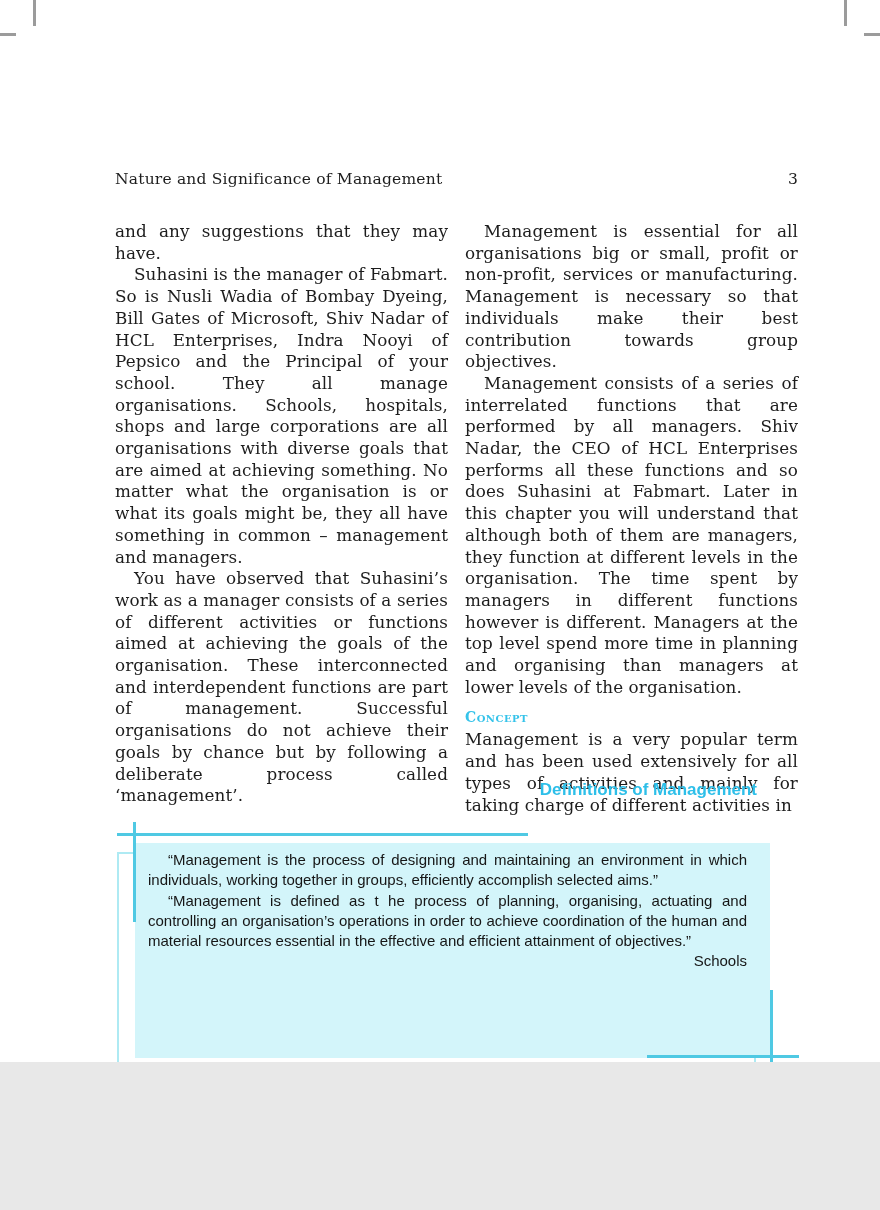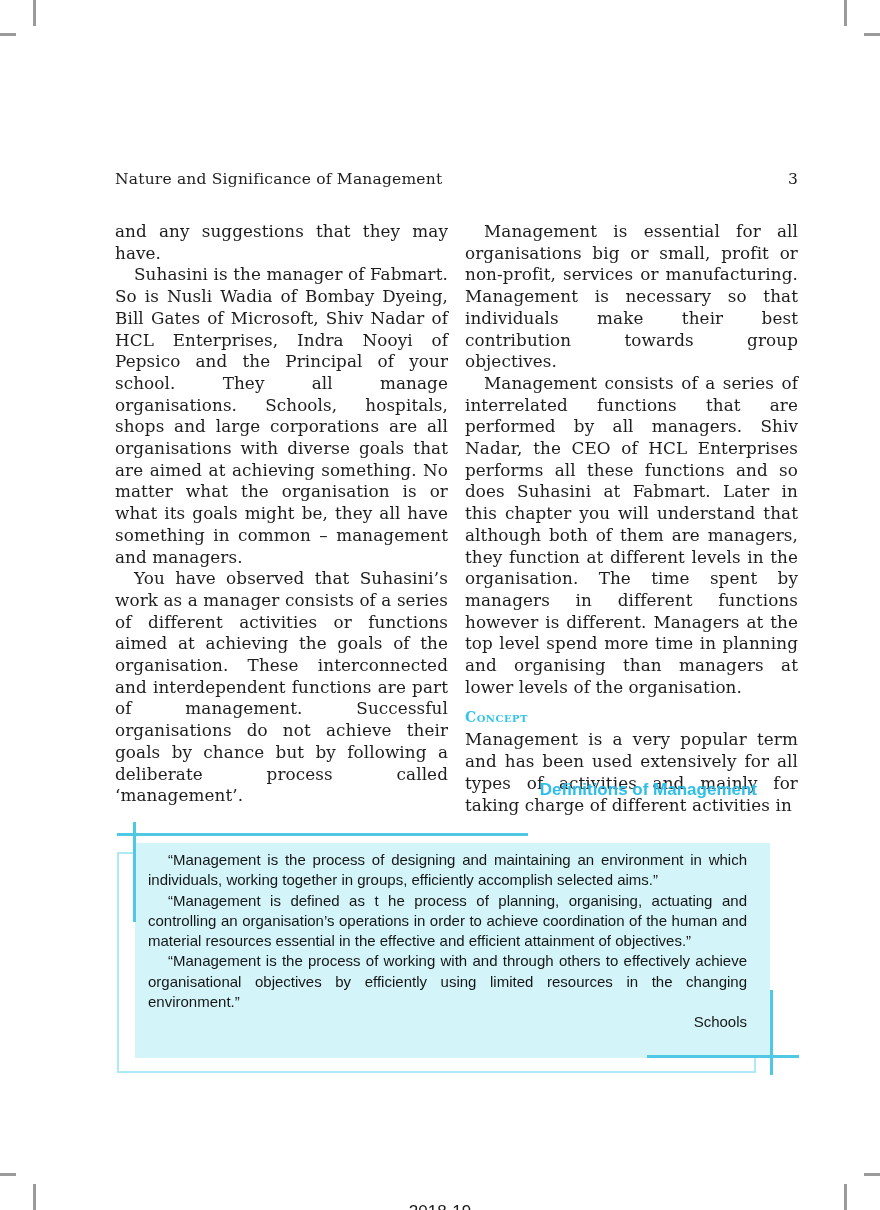--- a/index.html
+++ b/index.html
@@ -1,18 +1,18 @@
 <!DOCTYPE html>
 <html><head>
 <meta charset="utf-8">
 <style>
   html,body{margin:0;padding:0;background:#e8e8e8;}
   .page{
     position:relative;
-    width:880px;height:1210px;
+    width:880px;height:1062px;
     background:#ffffff;
     overflow:hidden;
     font-family:"DejaVu Serif", serif;
     color:#1d1d1d;
   }
   
   .crop{position:absolute;background:#9b9b9b;}
   .crop.v{width:3px;height:26px;}
   .crop.h{width:16px;height:3px;}
   .crop.tl-v{left:33px;top:0;}
@@ -127,21 +127,20 @@
   </div>
 
   <div class="pale-rect"></div>
   <div class="rule-top"></div>
   <div class="tick-left"></div>
   <div class="def-title">Definitions of Management</div>
 
   <div class="def-box">
     <p class="quote">“Management is the process of designing and maintaining an environment in which individuals, working together in groups, efficiently accomplish selected aims.”</p>
     <p class="quote">“Management is defined as t he process of planning, organising, actuating and controlling an organisation’s operations in order to achieve coordination of the human and material resources essential in the effective and efficient attainment of objectives.”</p>
-    <p class="quote">“Management is the process of working with and through others to effectively achieve organisational objectives by efficiently using limited resources in the changing environment.”</p>
     <p class="author">Schools</p>
   </div>
 
   <div class="rule-bottom"></div>
   <div class="tick-right"></div>
 
   <div class="year">2018-19</div>
 
 </div>
 

